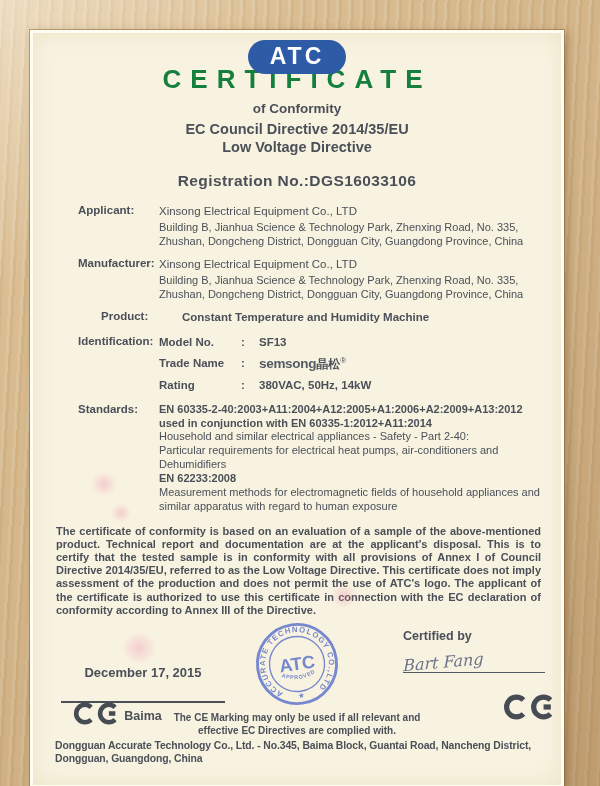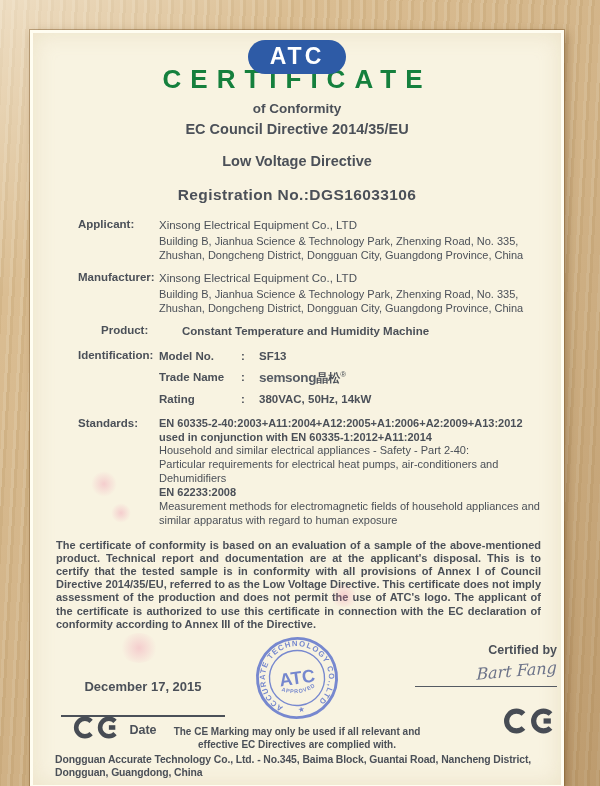--- a/index.html
+++ b/index.html
@@ -37,21 +37,21 @@
   .atc-pill{
     display:inline-block;position:relative;z-index:2;
     background:#2e5ba6;color:#fff;
     font-weight:bold;font-size:23px;letter-spacing:3px;
     padding:3px 22px 4px 22px;border-radius:18px;
     margin-bottom:-9px;
   }
   .cert-title{font-size:26px;font-weight:bold;letter-spacing:9px;color:#15803d;margin-top:-4px;}
   .sub1{font-size:13.5px;font-weight:bold;margin-top:6px;}
   .sub2{font-size:14.5px;font-weight:bold;margin-top:5px;}
-  .sub3{font-size:14.5px;font-weight:bold;margin-top:16px;}
+  .sub3{font-size:14.5px;font-weight:bold;margin-top:2px;}
   .registration{font-size:15.5px;font-weight:bold;letter-spacing:.4px;margin-top:17px;}
   
   .rows{margin-top:14px;padding-left:45px;padding-right:18px;}
   .row{display:flex;margin-bottom:8px;}
   .row-label{width:81px;flex-shrink:0;font-weight:bold;font-size:11.5px;}
   .row-value{width:408px;font-size:11px;line-height:1.25;}
   .company{font-weight:normal;font-size:11.5px;margin-bottom:3px;}
   .bold-val{font-weight:bold;font-size:11.5px;}
   .id-row{display:flex;margin-bottom:6px;}
   .id-key{width:82px;font-weight:bold;font-size:11.5px;flex-shrink:0;}
@@ -67,21 +67,21 @@
     margin:11px 20px 0 23px;
     font-weight:bold;font-size:11px;line-height:1.2;
     text-align:justify;color:#4b5058;
   }
   
   .zone{position:relative;height:116px;margin-top:4px;}
   .stamp{position:absolute;left:221px;top:0;width:86px;height:86px;transform:rotate(-8deg);opacity:.85;}
   .date-block{position:absolute;left:28px;top:44px;width:164px;text-align:center;}
   .date-value{font-weight:bold;font-size:13px;padding-bottom:21px;border-bottom:2px solid #4b5058;}
   .date-label{font-weight:bold;font-size:12.5px;margin-top:6px;}
-  .certify-block{position:absolute;right:4px;top:8px;width:142px;text-align:right;}
+  .certify-block{position:absolute;right:16px;top:8px;width:142px;text-align:left;}
   .certify-label{font-weight:bold;font-size:12.5px;}
   .signature{font-family:"DejaVu Serif", serif;font-style:italic;font-size:16px;color:#6b7288;
     transform:rotate(-5deg) skewX(-6deg);margin-top:7px;}
   .sig-line{border-bottom:1.5px solid #555a62;margin-top:3px;}
   .ce-left{position:absolute;left:40px;top:80px;}
   .ce-right{position:absolute;right:6px;top:72px;}
   .ce-note{position:absolute;left:50%;transform:translateX(-50%);top:90px;width:310px;
     text-align:center;font-weight:bold;font-size:10px;line-height:1.3;}
   
   .footer{padding:0 18px 0 22px;margin-top:2px;}
@@ -183,21 +183,21 @@
         </text>
         <text x="50" y="57" text-anchor="middle" font-size="21" font-weight="bold" fill="#5f75cb">ATC</text>
         <text font-size="6.4" font-weight="bold" fill="#5f75cb" letter-spacing=".8">
           <textPath href="#apprPath" startOffset="50%" text-anchor="middle">APPROVED</textPath>
         </text>
         <text x="50" y="90" text-anchor="middle" font-size="9" fill="#5f75cb">★</text>
       </svg>
 
       <div class="date-block">
         <div class="date-value">December 17, 2015</div>
-        <div class="date-label">Date</div>
+        <div class="date-label">Baima</div>
       </div>
 
       <div class="certify-block">
         <div class="certify-label">Certified by</div>
         <div class="signature">Bart Fang</div>
         <div class="sig-line"></div>
       </div>
 
       <svg class="ce-left" width="46" height="25" viewBox="0 0 100 52" aria-label="CE">
         <g stroke="#474c54" stroke-width="10" fill="none">

